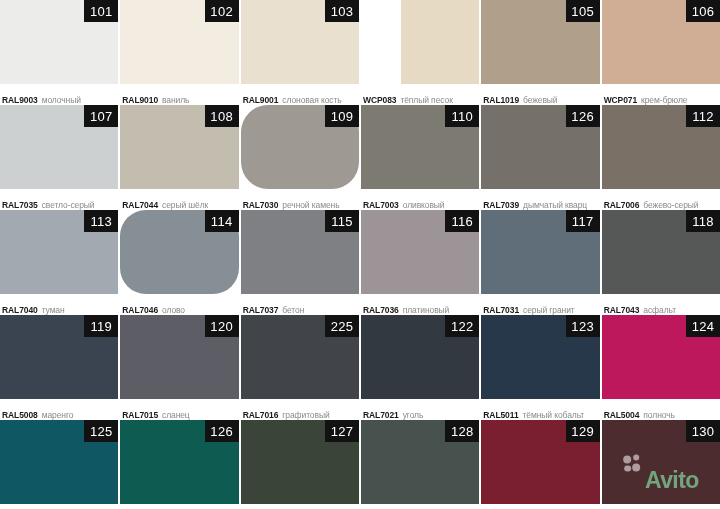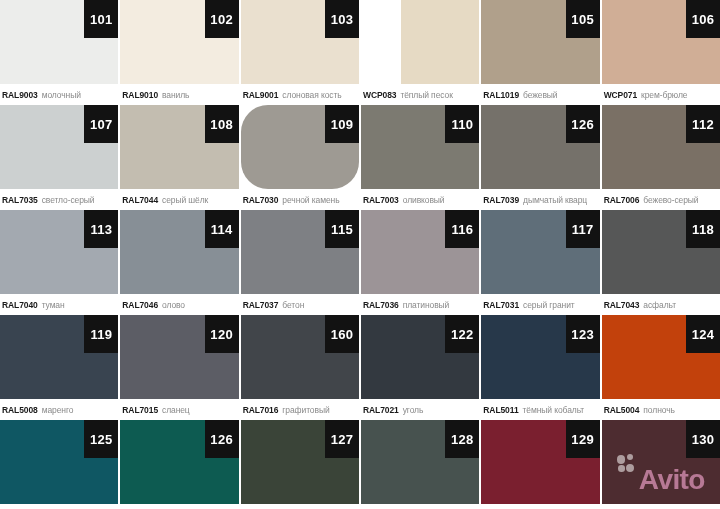--- a/index.html
+++ b/index.html
@@ -37,37 +37,37 @@
     width: 100%;
     height: 84px;
     flex: 0 0 84px;
   }
 
   .swatch-badge {
     position: absolute;
     top: 0;
     right: 0;
     min-width: 34px;
-    height: 38px;
+    height: 22px;
     background: #121212;
     color: #ffffff;
     font-size: 13px;
-    font-weight: bold;
+    font-weight: normal;
     letter-spacing: 0.3px;
     display: flex;
     align-items: center;
     justify-content: center;
     padding: 0 5px;
     font-family: "Liberation Sans", sans-serif;
   }
 
   .swatch-caption {
     height: 21px;
     display: flex;
-    align-items: center;
+    align-items: flex-end;
     gap: 4px;
     padding-left: 2px;
     background: #ffffff;
     white-space: nowrap;
     overflow: hidden;
   }
 
   .swatch-code {
     font-size: 8.5px;
     font-weight: bold;
@@ -107,23 +107,23 @@
     border-radius: 50%;
     background: #e8e2e2;
   }
   .wm-d1 { width: 8.5px; height: 8.5px; left: 0px;   top: 1px; }
   .wm-d2 { width: 6px;   height: 6px;   left: 10px;  top: 0px; }
   .wm-d3 { width: 6.5px; height: 6.5px; left: 1.5px; top: 11px; }
   .wm-d4 { width: 8px;   height: 8px;   left: 9.5px; top: 9.5px; }
 
   .watermark-text {
     font-family: "Liberation Sans", sans-serif;
-    font-size: 28px;
+    font-size: 23px;
     font-weight: bold;
-    color: #f9a8d4;
+    color: #86efac;
     letter-spacing: -0.6px;
     line-height: 1;
     margin-top: 32px;
   }
 </style>
 </head>
 <body>
 
 <div id="palette-grid">
     <div class="swatch-cell">
@@ -237,21 +237,21 @@
     <div class="swatch-cell">
       <div class="swatch-color" style="background: rgb(163, 169, 176);">
         <div class="swatch-badge">113</div>
       </div>
       <div class="swatch-caption">
         <span class="swatch-code">RAL7040</span>
         <span class="swatch-name">туман</span>
       </div>
     </div>
     <div class="swatch-cell">
-      <div class="swatch-color" style="background: rgb(135, 143, 150);">
+      <div class="swatch-color" style="background: rgb(135, 143, 150); border-radius: 26px;">
         <div class="swatch-badge">114</div>
       </div>
       <div class="swatch-caption">
         <span class="swatch-code">RAL7046</span>
         <span class="swatch-name">олово</span>
       </div>
     </div>
     <div class="swatch-cell">
       <div class="swatch-color" style="background: rgb(126, 128, 132);">
         <div class="swatch-badge">115</div>
@@ -301,21 +301,21 @@
       <div class="swatch-color" style="background: rgb(92, 93, 101);">
         <div class="swatch-badge">120</div>
       </div>
       <div class="swatch-caption">
         <span class="swatch-code">RAL7015</span>
         <span class="swatch-name">сланец</span>
       </div>
     </div>
     <div class="swatch-cell">
       <div class="swatch-color" style="background: rgb(65, 69, 74);">
-        <div class="swatch-badge">160</div>
+        <div class="swatch-badge">225</div>
       </div>
       <div class="swatch-caption">
         <span class="swatch-code">RAL7016</span>
         <span class="swatch-name">графитовый</span>
       </div>
     </div>
     <div class="swatch-cell">
       <div class="swatch-color" style="background: rgb(51, 57, 64);">
         <div class="swatch-badge">122</div>
       </div>
@@ -327,21 +327,21 @@
     <div class="swatch-cell">
       <div class="swatch-color" style="background: rgb(39, 56, 74);">
         <div class="swatch-badge">123</div>
       </div>
       <div class="swatch-caption">
         <span class="swatch-code">RAL5011</span>
         <span class="swatch-name">тёмный кобальт</span>
       </div>
     </div>
     <div class="swatch-cell">
-      <div class="swatch-color" style="background: #c2410c;">
+      <div class="swatch-color" style="background: #be185d;">
         <div class="swatch-badge">124</div>
       </div>
       <div class="swatch-caption">
         <span class="swatch-code">RAL5004</span>
         <span class="swatch-name">полночь</span>
       </div>
     </div>
     <div class="swatch-cell">
       <div class="swatch-color" style="background: rgb(15, 87, 99);">
         <div class="swatch-badge">125</div>

